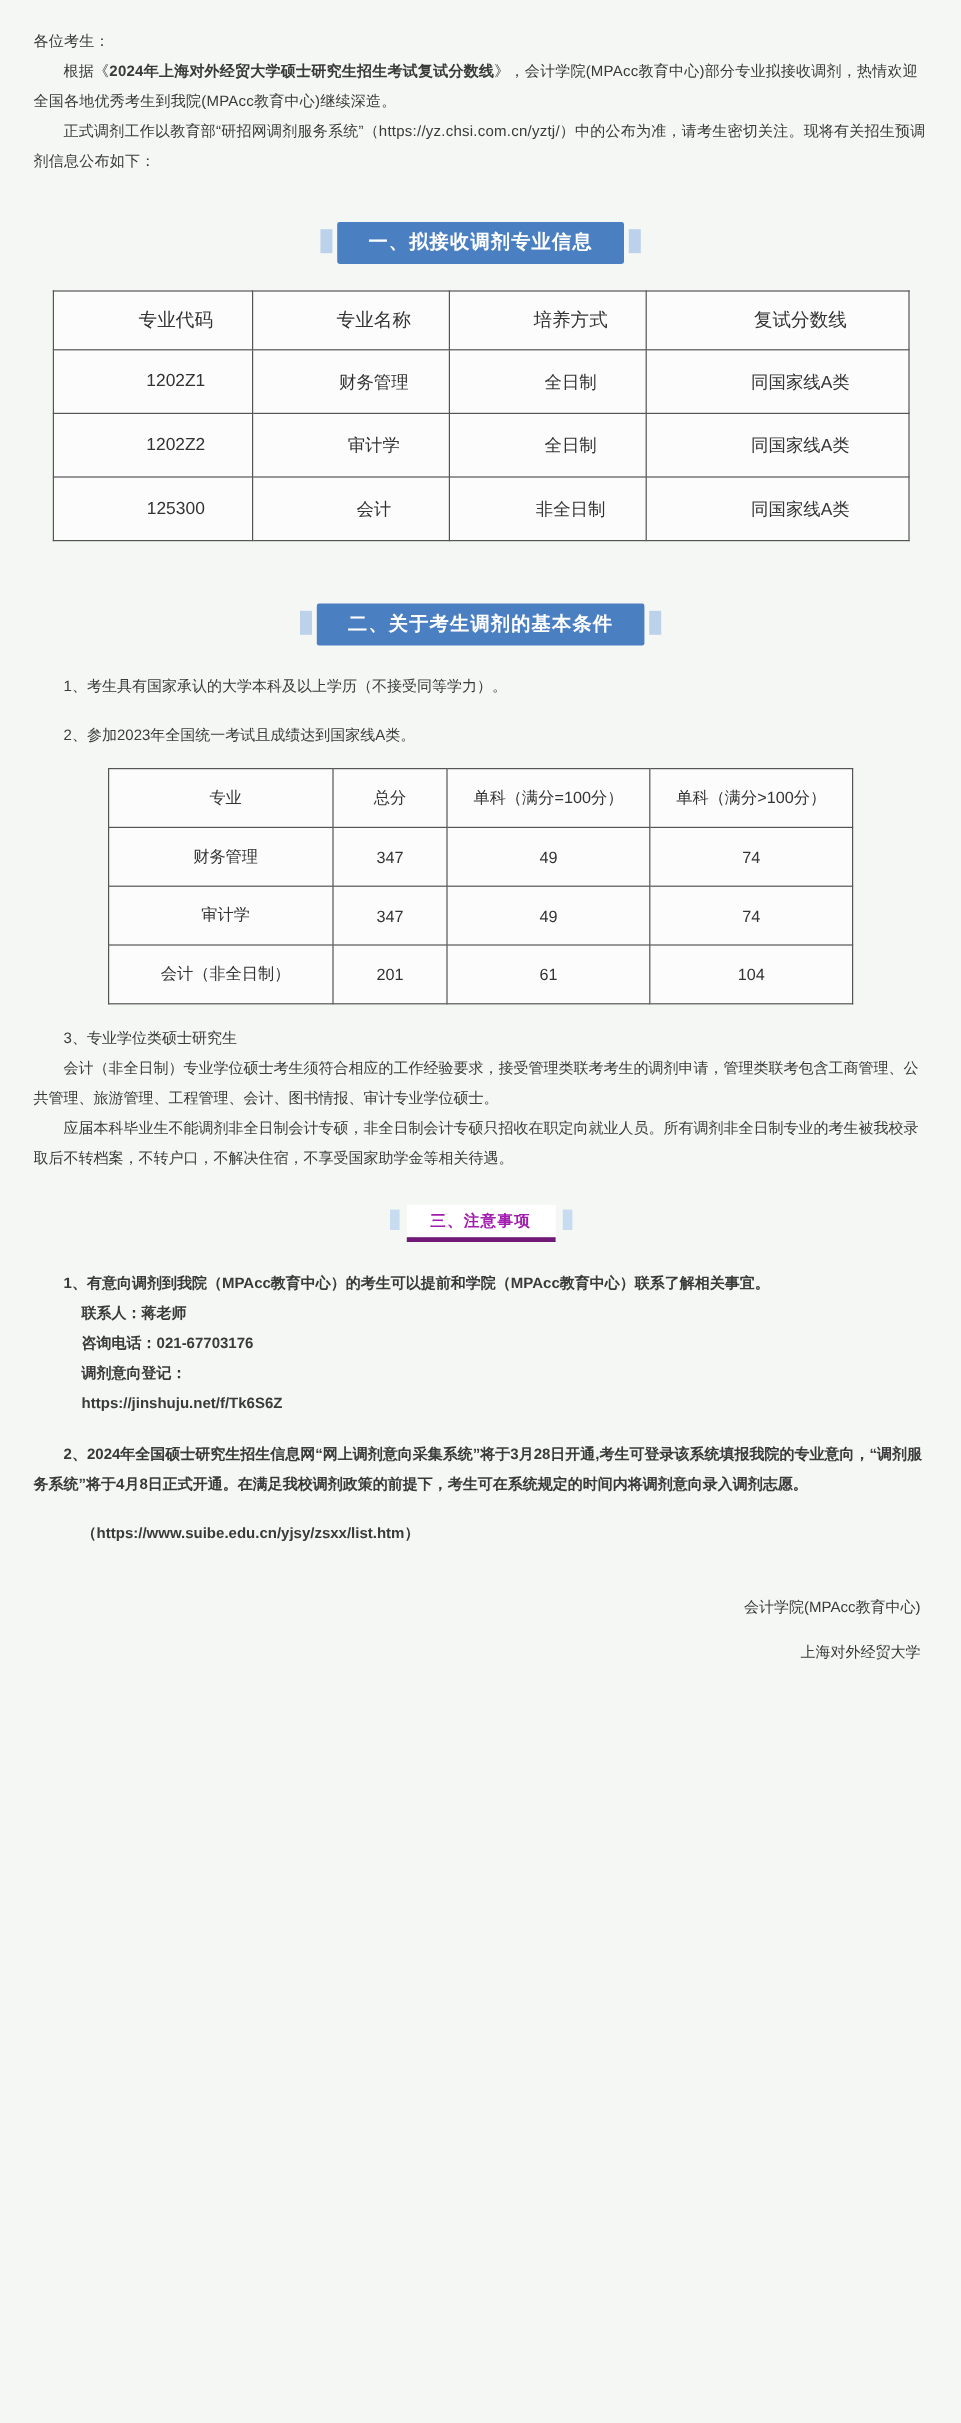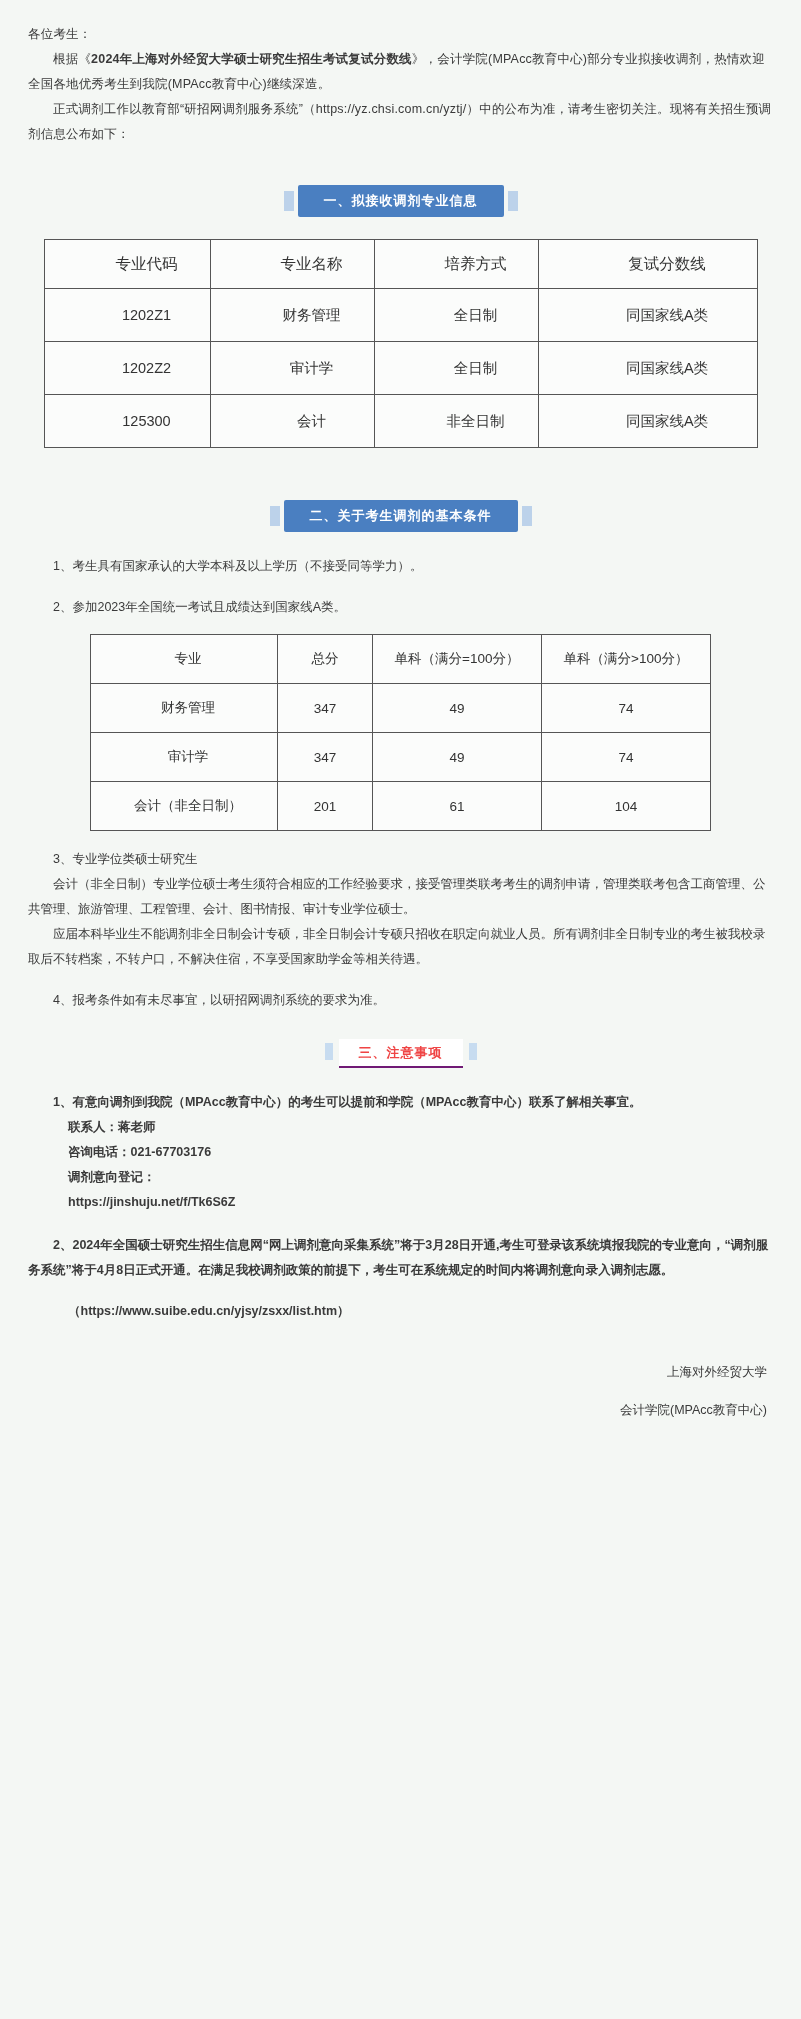--- a/index.html
+++ b/index.html
@@ -32,40 +32,40 @@
   .sec-wrap{
     text-align:center;
     margin-top:38px;
     margin-bottom:22px;
   }
   .sec{
     display:inline-block;
     position:relative;
     background:#4a7fc1;
     color:#ffffff;
-    font-size:13px;
+    font-size:16px;
     font-weight:bold;
     letter-spacing:1px;
     padding:7px 26px;
     border-radius:2px;
   }
   .sec:before,.sec:after{
     content:"";
     position:absolute;
     top:6px;
     width:10px;
     height:20px;
     background:#bcd2ea;
   }
   .sec:before{left:-14px;}
   .sec:after{right:-14px;}
   .sec.small{
     background:#ffffff;
-    color:#ef4444;
-    border-bottom:2px solid #701a75;
+    color:#a21caf;
+    border-bottom:4px solid #701a75;
     border-radius:0;
     padding:5px 20px 4px 20px;
     font-size:13px;
     font-family:Liberation Mono, monospace;
   }
   .sec.small:before,.sec.small:after{
     background:#c7dcf0;
     top:4px;height:17px;width:8px;
   }
   
@@ -208,35 +208,34 @@
       <td>61</td>
       <td>104</td>
     </tr>
   </tbody>
     </table>
 
   <div class="cond blk">
     <p class="item">3、专业学位类硕士研究生</p>
     <p class="flow">会计（非全日制）专业学位硕士考生须符合相应的工作经验要求，接受管理类联考考生的调剂申请，管理类联考包含工商管理、公共管理、旅游管理、工程管理、会计、图书情报、审计专业学位硕士。</p>
     <p class="flow">应届本科毕业生不能调剂非全日制会计专硕，非全日制会计专硕只招收在职定向就业人员。所有调剂非全日制专业的考生被我校录取后不转档案，不转户口，不解决住宿，不享受国家助学金等相关待遇。</p>
-    <p class="item">4、报考条件如有未尽事宜，以研招网调剂系统的要求为准。</p>
   </div>
 
   <div class="sec-wrap" style="margin-top:26px;margin-bottom:14px;">
     <span class="sec small">三、注意事项</span>
   </div>
 
   <div class="notes">
     <p class="item">1、有意向调剂到我院（MPAcc教育中心）的考生可以提前和学院（MPAcc教育中心）联系了解相关事宜。</p>
     <p class="sub">联系人：蒋老师</p>
     <p class="sub">咨询电话：021-67703176</p>
     <p class="sub">调剂意向登记：</p>
     <p class="sub">https://jinshuju.net/f/Tk6S6Z</p>
     <p class="item">2、2024年全国硕士研究生招生信息网“网上调剂意向采集系统”将于3月28日开通,考生可登录该系统填报我院的专业意向，“调剂服务系统”将于4月8日正式开通。在满足我校调剂政策的前提下，考生可在系统规定的时间内将调剂意向录入调剂志愿。</p>
     <p class="link">（https://www.suibe.edu.cn/yjsy/zsxx/list.htm）</p>
   </div>
 
   <div class="sign">
+    <p>会计学院(MPAcc教育中心)</p>
     <p>上海对外经贸大学</p>
-    <p>会计学院(MPAcc教育中心)</p>
   </div>
 
 </div>
 
 </body></html>

